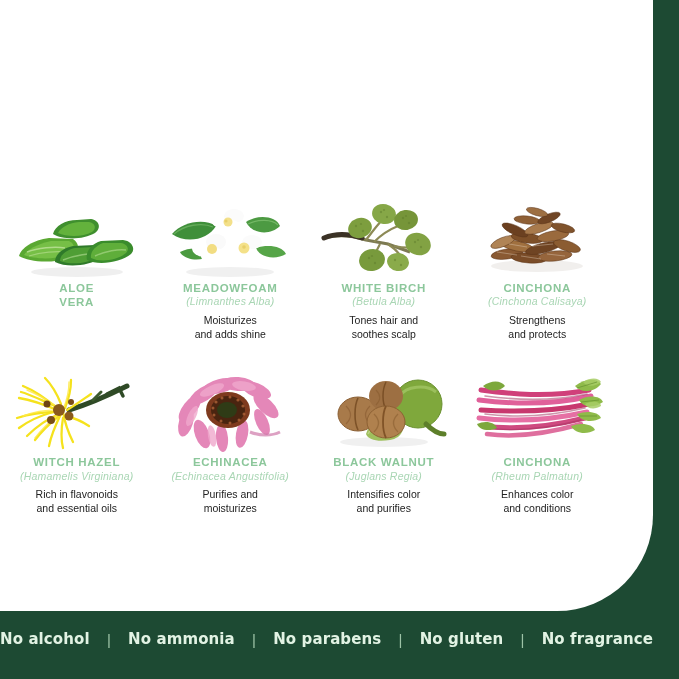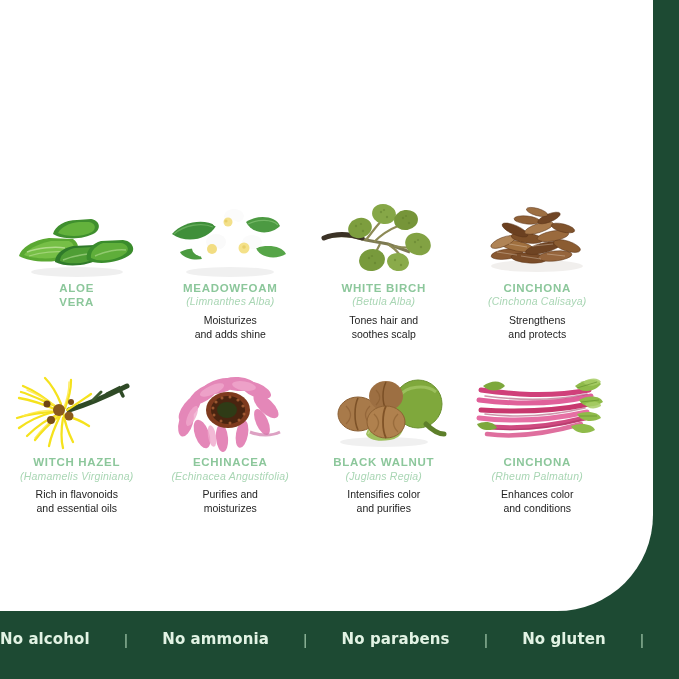--- a/index.html
+++ b/index.html
@@ -414,15 +414,16 @@
 
   <div class="claims">
     <span class="claim">No alcohol</span>
     <span class="sep">|</span>
     <span class="claim">No ammonia</span>
     <span class="sep">|</span>
     <span class="claim">No parabens</span>
     <span class="sep">|</span>
     <span class="claim">No gluten</span>
     <span class="sep">|</span>
+    <span class="claim">No fragrance</span>
   </div>
 
 </div>
 
 </body></html>

